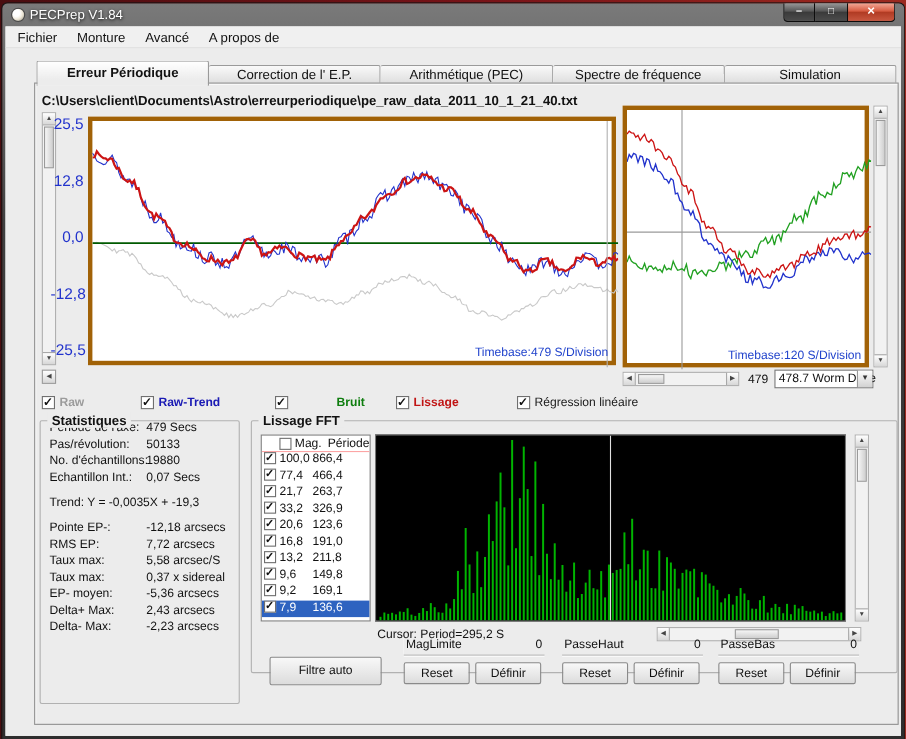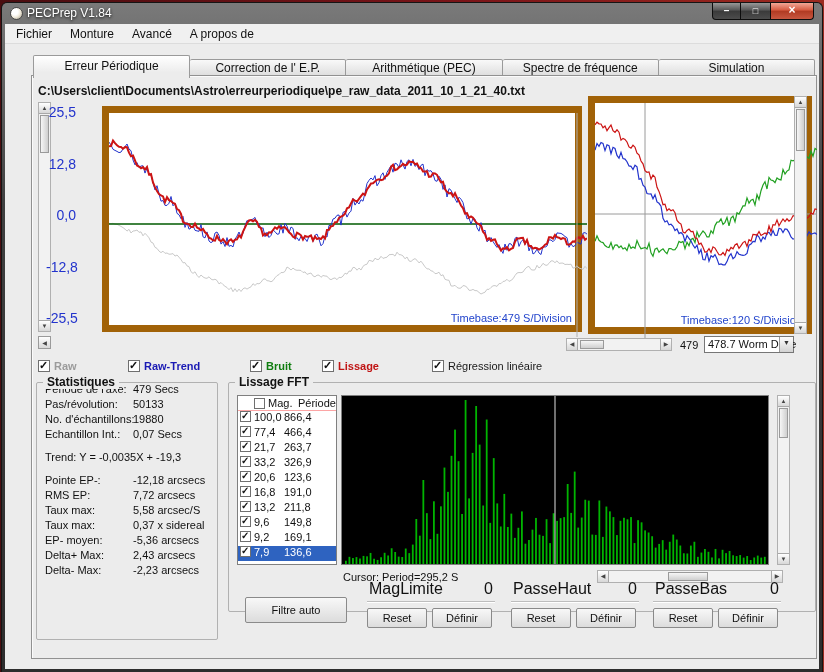--- a/index.html
+++ b/index.html
@@ -34,30 +34,30 @@
   .client { position:absolute; left:3px; right:3px; top:21px; bottom:3px; background:#f0f0f0; }
   .menubar { height:20px; background:#f0f0f0; border-bottom:1px solid #dcdcdc; display:flex; padding-left:2px; }
   .menuitem { padding:3px 9px 0 9px; font-size:12px; color:#111; }
   .dialog { position:absolute; left:0; right:0; top:20px; bottom:0; background:#ececec; }
   
   .tabstrip { position:absolute; left:28px; top:11px; width:782px; height:21px; display:flex; }
   .tab { flex:1; text-align:center; font-size:12px; height:17px; line-height:16px; margin-top:4px;
     background:linear-gradient(#f9f9f9,#dfdfdf); border:1px solid #9a9a9a; border-left:none;
     border-radius:2px 2px 0 0; color:#111; overflow:hidden; white-space:nowrap; }
   .tab:nth-of-type(1) { border-left:1px solid #9a9a9a; }
-  .tab.active { margin-top:0; height:23px; line-height:20px; font-weight:normal; z-index:3; position:relative;
+  .tab.active { margin-top:0; height:23px; line-height:20px; font-weight:bold; z-index:3; position:relative;
     background:linear-gradient(#ffffff,#ececec 75%); border-left:1px solid #9a9a9a; border-bottom:none; }
   .tabpage { position:absolute; left:26px; top:31px; width:786px; height:584px;
     border:1px solid #919191; background:#ececec; box-shadow:inset 1px 1px 0 #fbfbfb; }
   
   .filepath { position:absolute; left:6px; top:8px; font-weight:bold; font-size:12px; white-space:nowrap; }
   .yticks { position:absolute; left:14px; top:30px; width:30px; height:218px;
     display:flex; flex-direction:column; justify-content:space-between; }
   .ytick { text-align:right; color:#2233cc; font-size:14px; height:12px; line-height:12px; }
-  .plot { position:absolute; background:#fff; border:7px solid #a16207;margin-left:22px; }
+  .plot { position:absolute; background:#fff; border:4px solid #a16207; }
   .mainplot { left:48px; top:30px; width:480px; height:226px; }
   .rightplot { left:534px; top:20px; width:224px; height:238px; }
   .timebase { position:absolute; right:3px; bottom:1px; color:#2244cc; font-size:11px; white-space:nowrap; }
   
   .vscroll { position:absolute; width:13px; background:#f2f2f2; border:1px solid #b0b0b0; }
   .vscroll .sarr { position:absolute; left:0; width:11px; height:11px;
     background:linear-gradient(#ffffff,#d7d7d7); color:#444; font-size:6px; line-height:11px; text-align:center; }
   .vscroll .sarr.up { top:0; border-bottom:1px solid #a8a8a8; }
   .vscroll .sarr.down { bottom:0; border-top:1px solid #a8a8a8; }
   .sarr.up::after { content:"▲"; } .sarr.down::after { content:"▼"; }
@@ -77,21 +77,21 @@
   .posval { position:absolute; left:648px; top:263px; font-size:11px; }
   .combo { position:absolute; left:672px; top:260px; width:90px; height:17px; background:#fff; border:1px solid #767676; }
   .combotext { position:absolute; left:3px; top:1px; font-size:11px; white-space:nowrap; }
   .combobtn { position:absolute; right:0; top:0; width:14px; height:15px;
     background:linear-gradient(#fdfdfd,#d2d2d2); border-left:1px solid #999; text-align:center; }
   .combobtn::after { content:"▼"; font-size:7px; color:#333; position:relative; top:-3px; }
   
   .legendrow { position:absolute; left:6px; top:282px; display:flex; height:16px; }
   .legenditem { display:flex; align-items:center; }
   .legenditem:nth-of-type(1){ width:90px; } .legenditem:nth-of-type(2){ width:122px; }
-  .legenditem:nth-of-type(3){ width:72px; } .legenditem:nth-of-type(4){ width:110px; }
+  .legenditem:nth-of-type(3){ width:110px;gap:40px; } .legenditem:nth-of-type(4){ width:110px; }
   .legenditem:nth-of-type(5){ width:170px; }
   .cb { width:12px; height:12px; background:#fff; border:1px solid #6f6f6f; display:inline-block; position:relative; flex:0 0 auto; }
   .cb.checked::after { content:"✓"; position:absolute; left:0; top:-2px; font-size:11px; font-weight:bold; color:#111; }
   .cb.small { width:11px; height:11px; }
   .cb.small.checked::after { font-size:10px; }
   .legenditem .lbl { margin-left:4px; font-size:11px; white-space:nowrap; }
   .legenditem .lbl.bold { font-weight:bold; }
   
   .groupbox { position:absolute; border:1px solid #b1b1b1; border-radius:2px; }
   .gtitle { position:absolute; top:-8px; left:6px; background:#ececec; padding:0 4px; font-weight:bold; font-size:12px; }
@@ -113,21 +113,21 @@
   .fftrow.selected { background:#2e63c0; color:#fff; }
   .fftcanvas { position:absolute; left:112px; top:12px; width:428px; height:170px; background:#000; border:1px solid #7f7f7f; }
   .cursorlbl { position:absolute; left:114px; top:188px; font-size:11px; }
   
   .btn { font-family:"Liberation Sans", sans-serif; font-size:11px; color:#111;
     background:linear-gradient(#f8f8f8,#dcdcdc); border:1px solid #8a8a8a; border-radius:2px; }
   .bigbtn { position:absolute; left:16px; top:214px; width:102px; height:26px; }
   .paramgroups { position:absolute; left:0; top:196px; width:588px; height:58px; }
   .pgroup { position:absolute; width:128px; }
   .pgroup:nth-of-type(1){ left:138px; } .pgroup:nth-of-type(2){ left:282px; } .pgroup:nth-of-type(3){ left:424px; }
-  .phead { display:flex; justify-content:space-between; font-size:16px; padding:1px 2px 3px 2px;
+  .phead { display:flex; justify-content:space-between; font-size:11px; padding:1px 2px 3px 2px;
     border-bottom:1px solid #bdbdbd; box-shadow:0 1px 0 #fff; }
   .pbtns { display:flex; gap:5px; margin-top:6px; }
   .pbtns .btn { width:60px; height:20px; }
   svg { display:block; }
 </style>
 </head>
 <body>
 
 <div class="window">
   <div class="titlebar">

